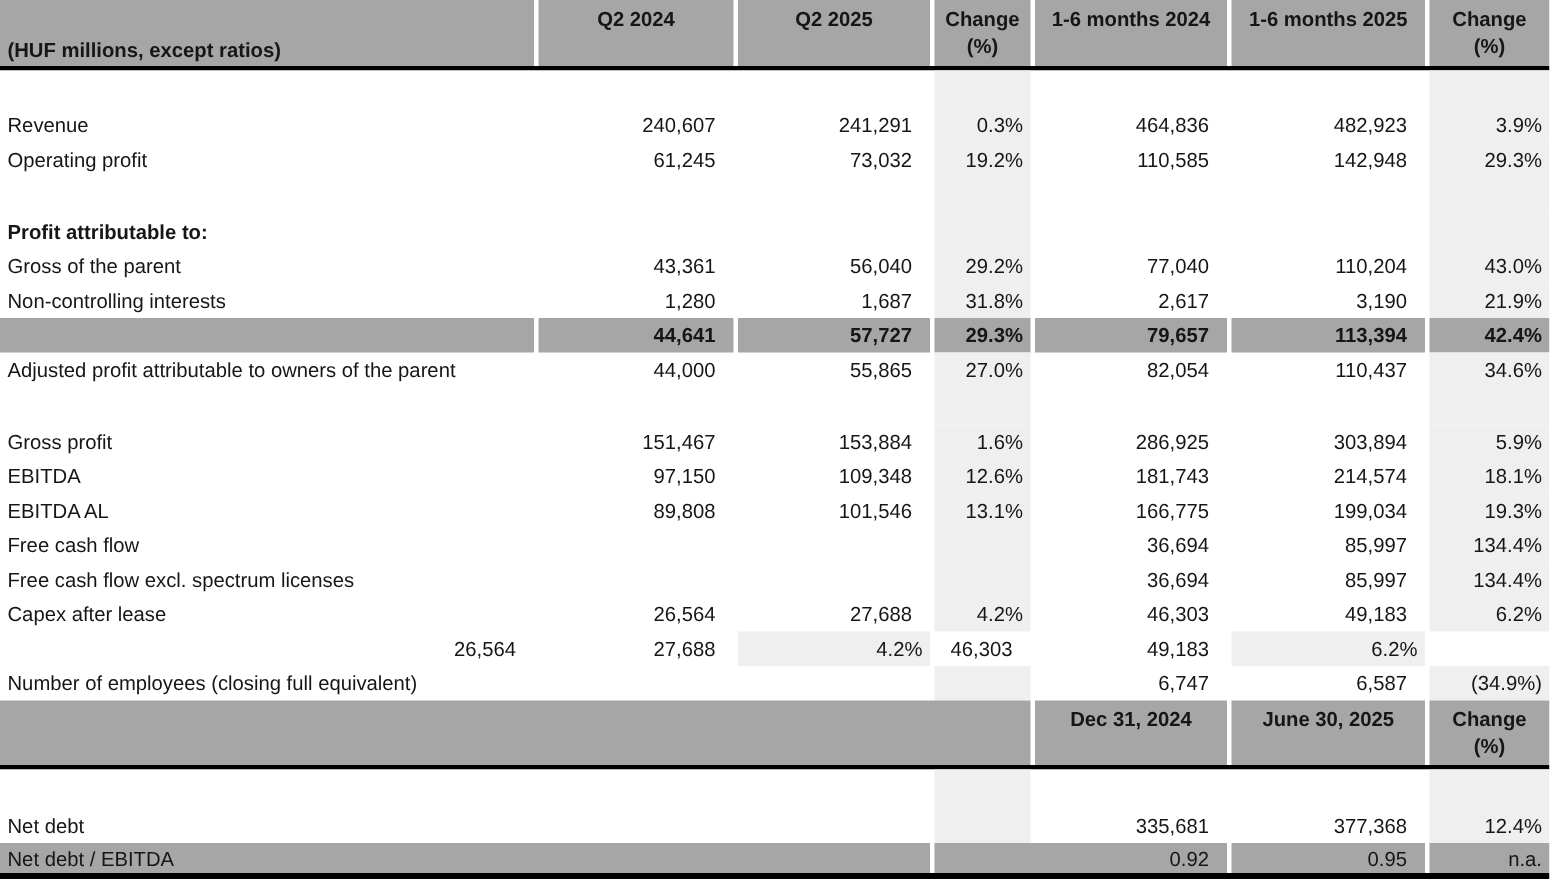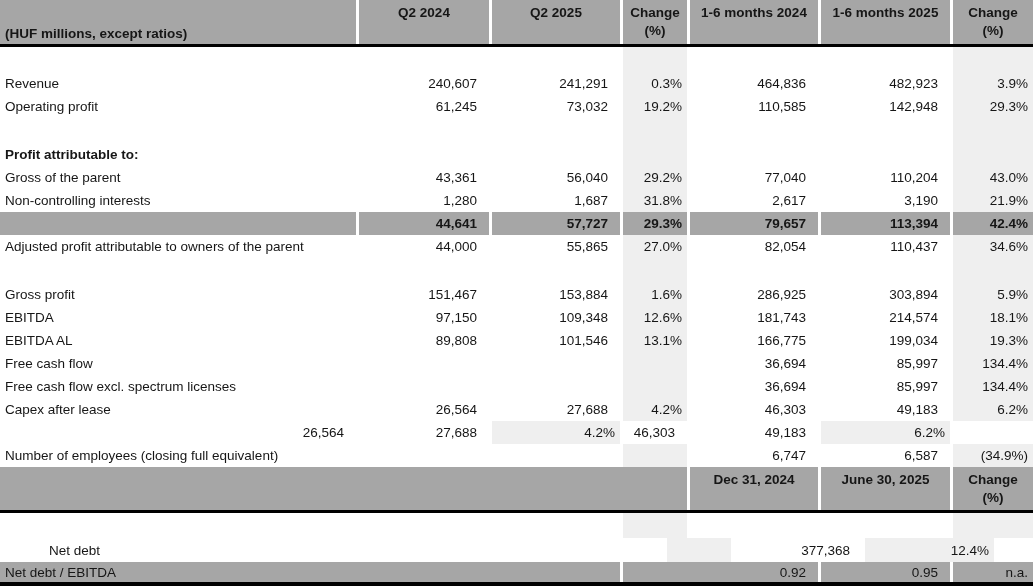--- a/index.html
+++ b/index.html
@@ -26,21 +26,21 @@
   .bold { font-weight:bold; }
   .gray { background:var(--gray); }          
   .black-sep { height:3px; background:var(--black); }
   .bottom-border { height:4px; background:var(--black); }
 
   
   .header1 { height:44px; }
   .header2 { height:43px; }
   .body-row { height:23px;text-align:right; }
   .spacer-row { height:25px; }
-  .netdebt-row { height:24px;padding-left:44px; }
+  .netdebt-row { height:24px; }
   .grand-row { height:20px; }
 
   
   .hcol { flex-direction:column; justify-content:flex-start; align-items:center; padding-top:4px; font-weight:bold; }
   .hcol .l1, .hcol .l2 { line-height:18px; font-size:13.5px; }
   .hlabel { flex-direction:column; justify-content:flex-end; align-items:flex-start; padding:0 12px 3px 5px; font-weight:bold; }
 </style>
 </head>
 <body style="--gray: #a6a6a6; --band: #efefef; --black: #000000;">
 
@@ -257,20 +257,21 @@
       <div class="cell chg"></div>
       <div class="cell num"></div>
       <div class="cell num"></div>
       <div class="cell chg"></div>
     </div>
     <div class="row netdebt-row">
       <div class="cell label-cell">Net debt</div>
       <div class="cell num"></div>
       <div class="cell num"></div>
       <div class="cell chg"></div>
+      <div class="cell num">335,681</div>
       <div class="cell num">377,368</div>
       <div class="cell chg">12.4%</div>
     </div>
     <div class="row grand-row">
       <div class="cell label-cell gray" style="grid-column: 1 / span 3;">Net debt / EBITDA</div>
       <div class="cell num gray" style="grid-column: 4 / span 2;">0.92</div>
       <div class="cell num gray">0.95</div>
       <div class="cell chg gray">n.a.</div>
     </div>
     <div class="bottom-border"></div>

